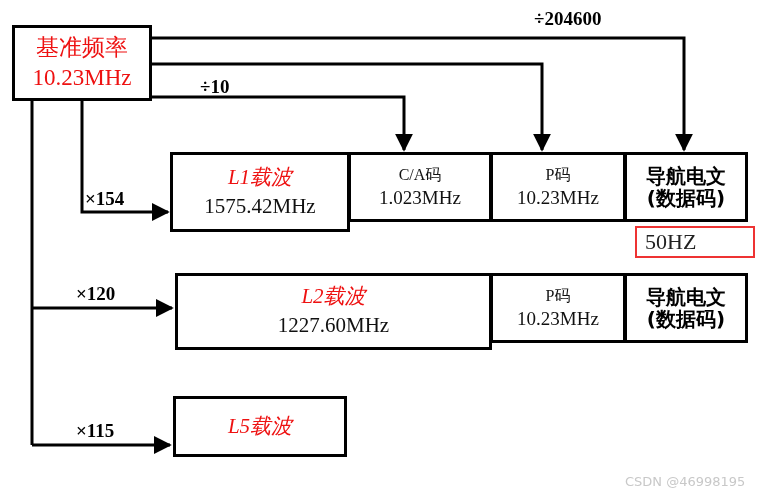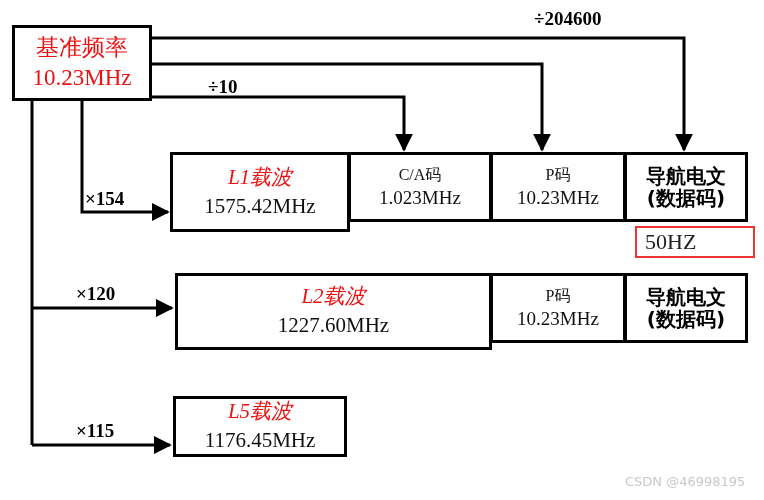--- a/index.html
+++ b/index.html
@@ -137,21 +137,21 @@
 
     <path d="M 32 445 L 170 445" stroke="#000000" stroke-width="3" fill="none" marker-end="url(#arrow)"></path>
   </svg>
 
   <div class="box src-box" style="left:12px; top:25px; width:140px; height:76px;">
     <div class="ser red-text src-l1">基准频率</div>
     <div class="ser red-text src-l2">10.23MHz</div>
   </div>
 
   <div class="label" style="left:527px; top:8px;margin-left:7px;">÷204600</div>
-  <div class="label" style="left:208px; top:76px;">÷10</div>
+  <div class="label" style="left:200px; top:76px;">÷10</div>
 
   <div class="label" style="left:85px; top:188px;">×154</div>
   <div class="label" style="left:76px; top:283px;">×120</div>
   <div class="label" style="left:76px; top:420px;">×115</div>
 
   <div class="box" style="left:170px; top:152px; width:180px; height:80px;">
     <div class="ser red-text carrier-name">L1载波</div>
     <div class="ser carrier-freq">1575.42MHz</div>
   </div>
 
@@ -182,18 +182,17 @@
     <div class="ser code-freq">10.23MHz</div>
   </div>
 
   <div class="box" style="left:624px; top:273px; width:124px; height:70px;">
     <div class="sans-cn nav-line">导航电文</div>
     <div class="sans-cn nav-line">(数据码)</div>
   </div>
 
   <div class="box" style="left:173px; top:396px; width:174px; height:61px;">
     <div class="ser red-text carrier-name">L5载波</div>
-    <div class="ser carrier-freq">1176.45MHz</div>
   </div>
 
   <div class="watermark" style="left:625px; top:474px;">CSDN @46998195</div>
 
 </div>
 
 </body></html>

